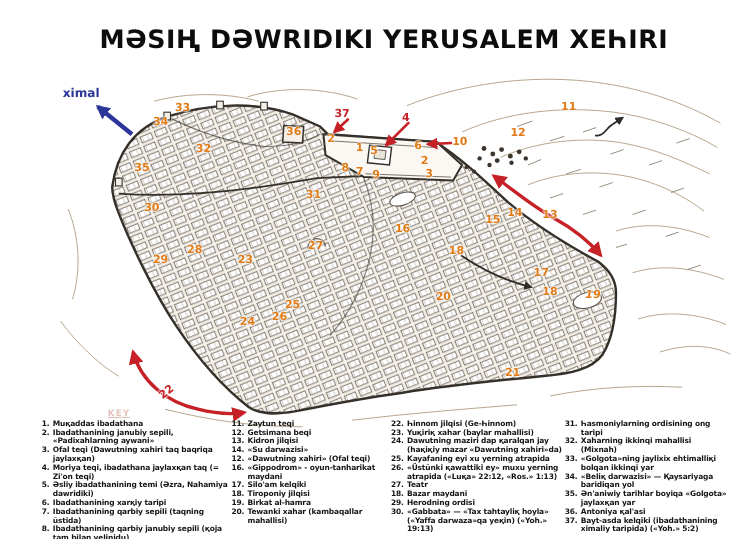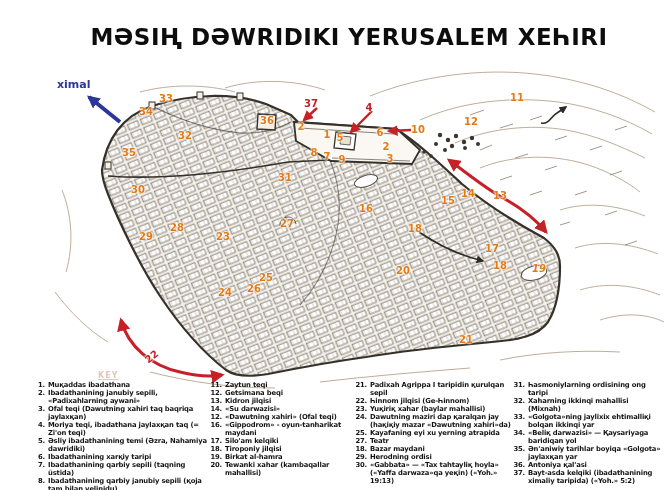--- a/index.html
+++ b/index.html
@@ -280,40 +280,40 @@
           <span class="num">19.</span>
           <span class="txt">Birkat al-һamra</span>
         </div>
         <div class="li">
           <span class="num">20.</span>
           <span class="txt">Tewanki xaһar (kambaqallar maһallisi)</span>
         </div>
       </div>
     <div class="lcol lcol3">
         <div class="li">
-          <span class="num">21.</span>
-          <span class="txt">Padixaһ Agrippa I taripidin қurulqan sepil</span>
-        </div>
-        <div class="li">
           <span class="num">22.</span>
           <span class="txt">Һinnom jilqisi (Ge-Һinnom)</span>
         </div>
         <div class="li">
           <span class="num">23.</span>
           <span class="txt">Yuқiriқ xaһar (baylar maһallisi)</span>
         </div>
         <div class="li">
           <span class="num">24.</span>
           <span class="txt">Dawutning maziri dap қaralqan jay (һaқiқiy mazar «Dawutning xaһiri»da)</span>
         </div>
         <div class="li">
           <span class="num">25.</span>
           <span class="txt">Kayafaning eyi xu yerning atrapida</span>
         </div>
         <div class="li">
+          <span class="num">26.</span>
+          <span class="txt">«Üstünki қawattiki ey» muxu yerning atrapida («Luқa» 22:12, «Ros.» 1:13)</span>
+        </div>
+        <div class="li">
           <span class="num">27.</span>
           <span class="txt">Teatr</span>
         </div>
         <div class="li">
           <span class="num">18.</span>
           <span class="txt">Bazar maydani</span>
         </div>
         <div class="li">
           <span class="num">29.</span>
           <span class="txt">Herodning ordisi</span>

